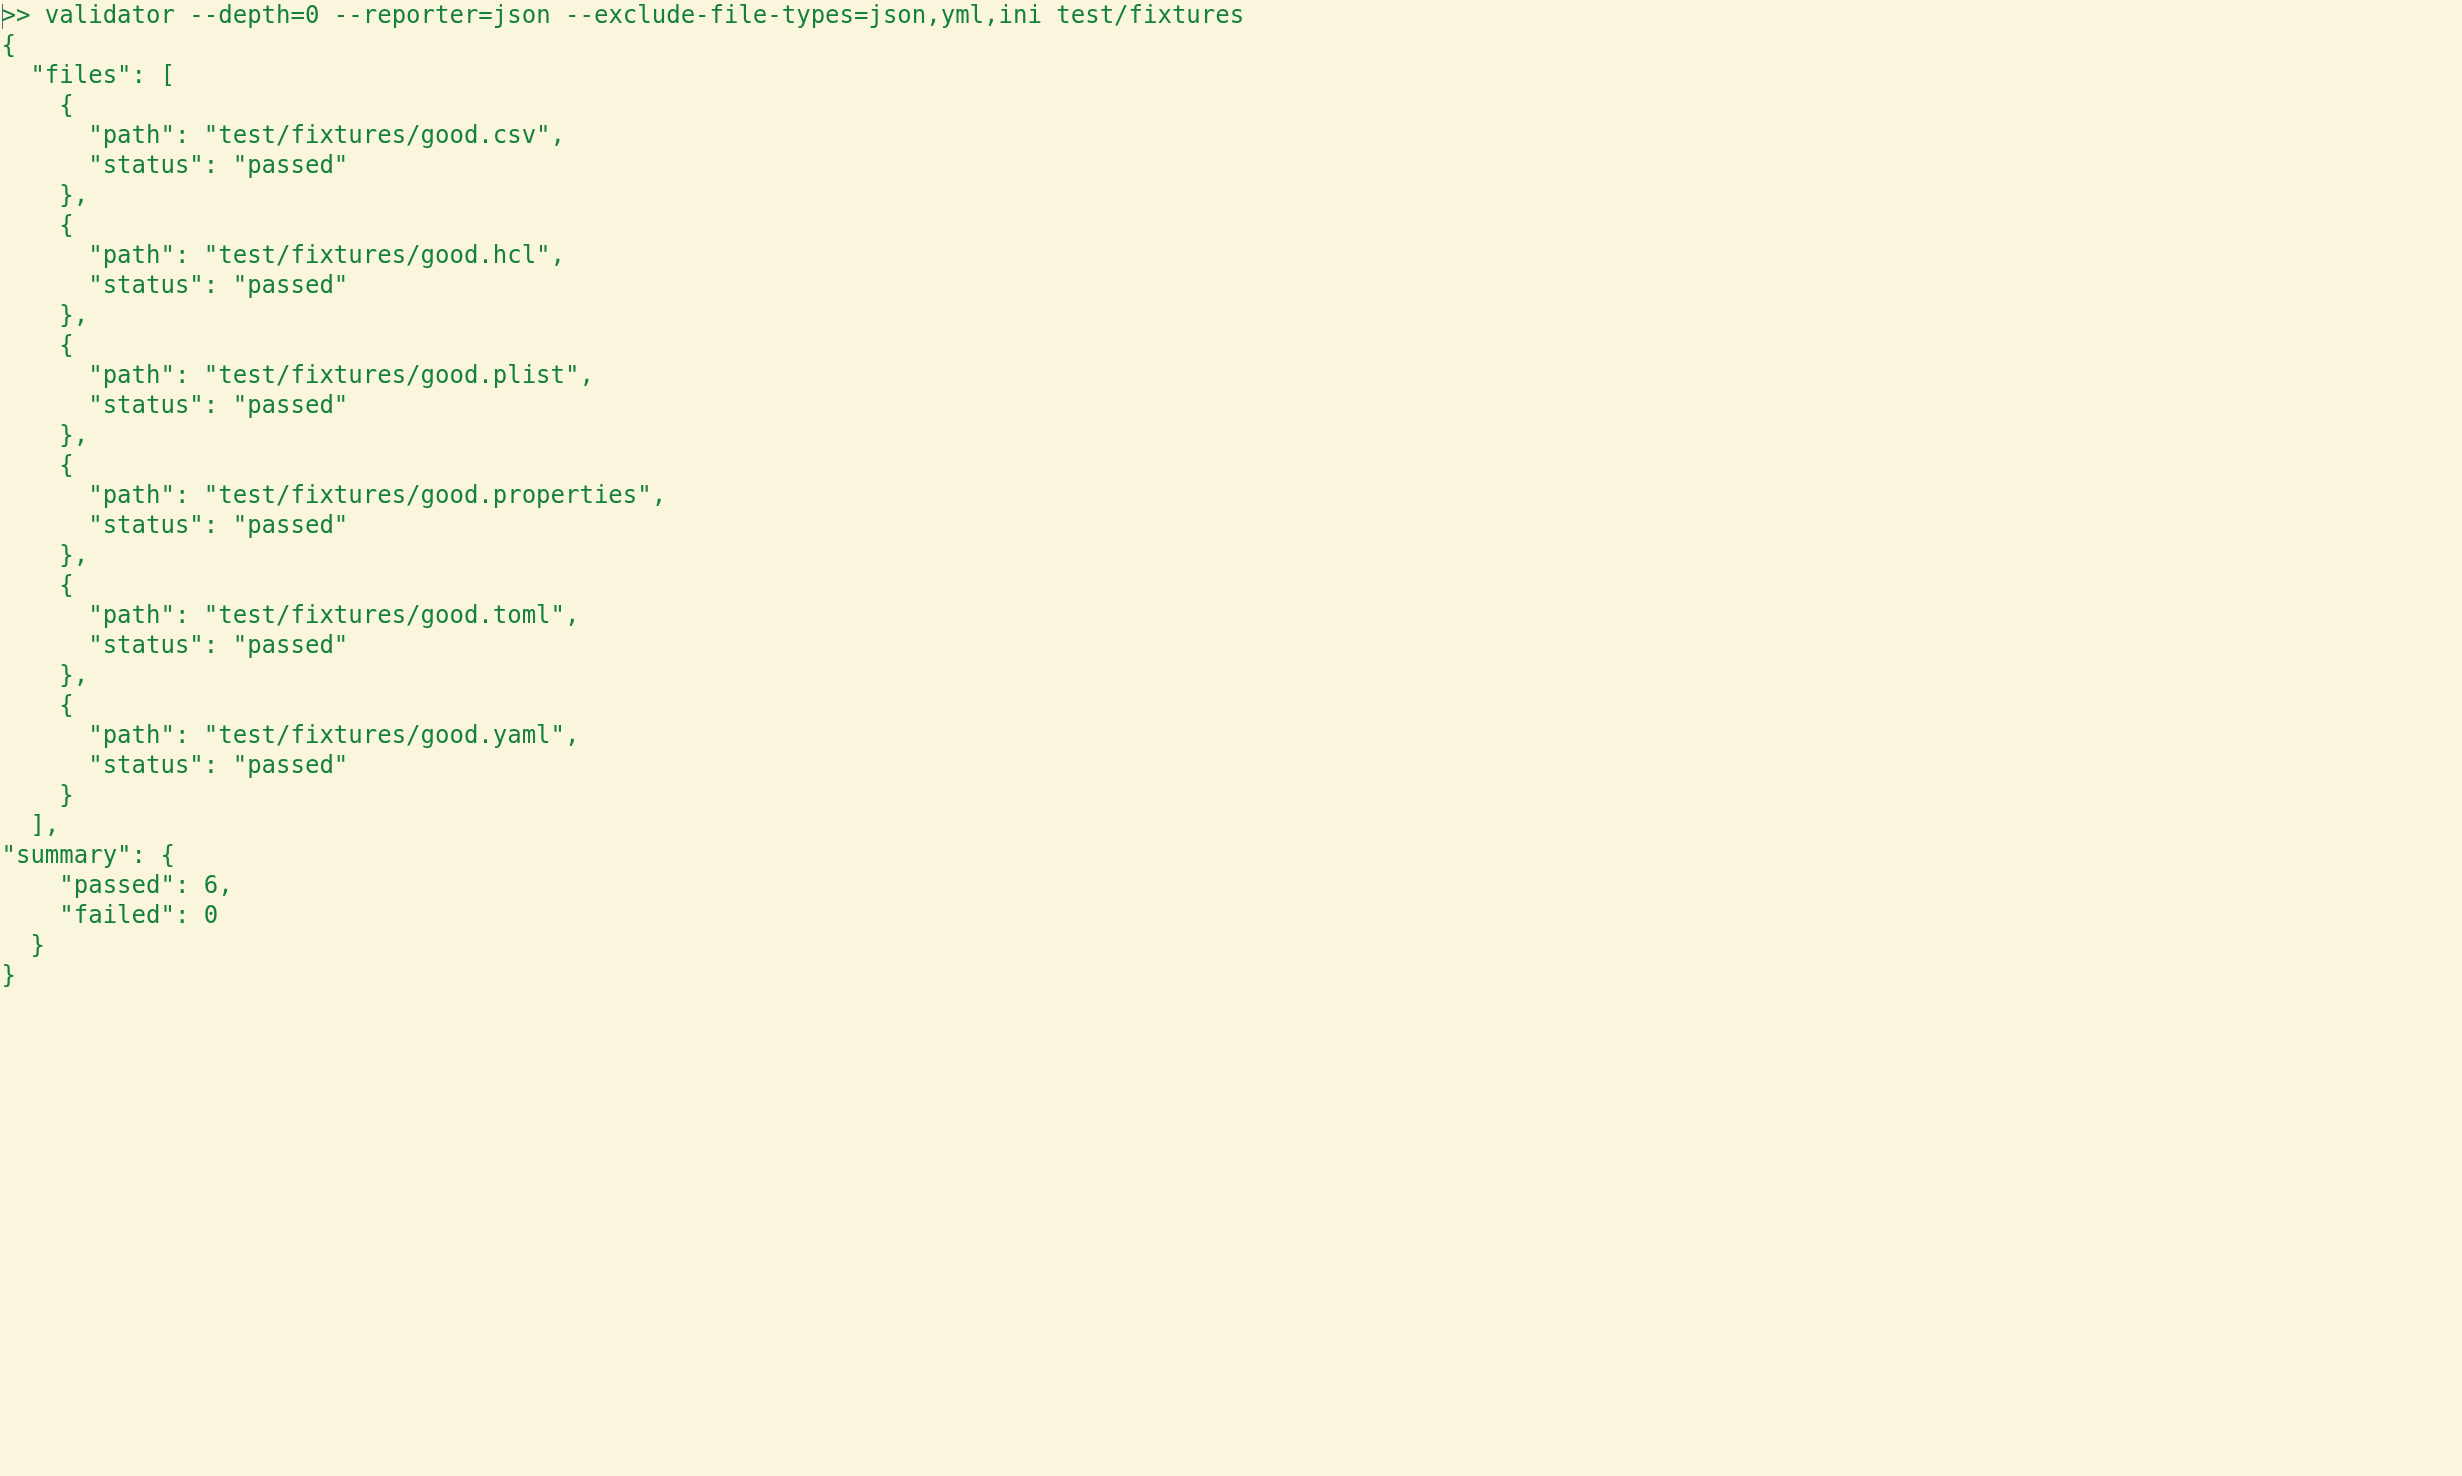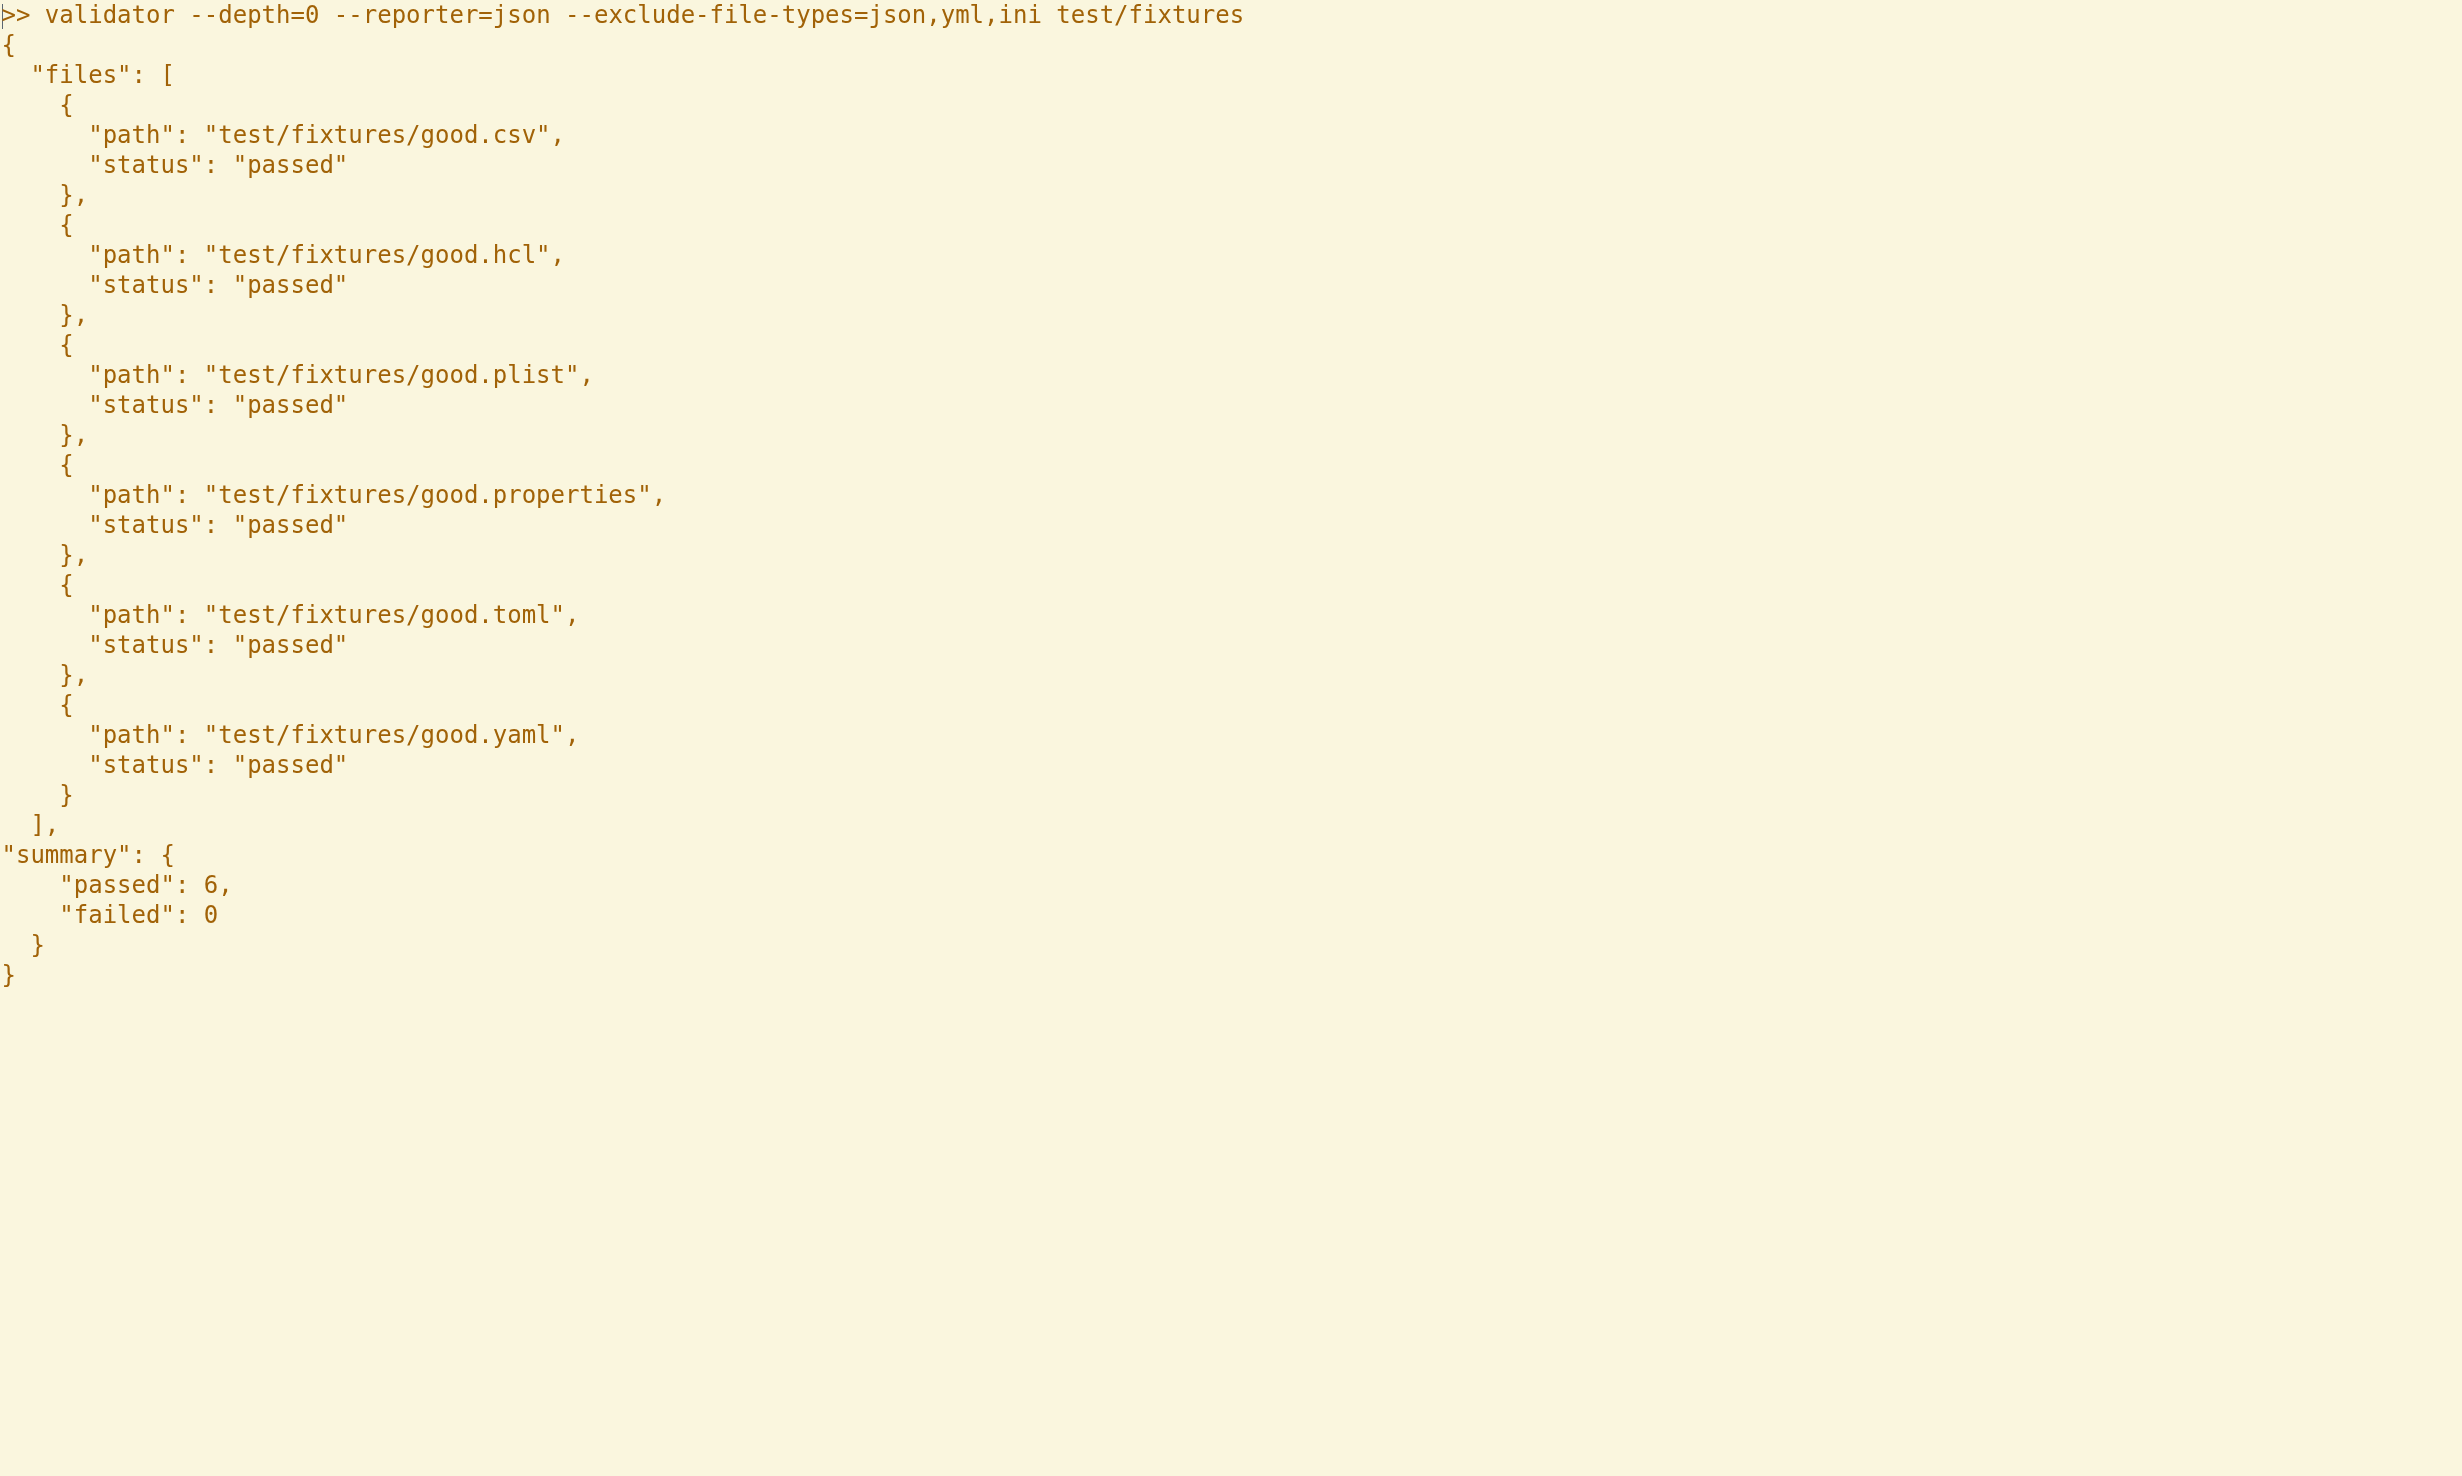--- a/index.html
+++ b/index.html
@@ -12,21 +12,21 @@
     font-size: 24px;
     line-height: 1.25;
     color: #5b6672;
     -webkit-font-smoothing: antialiased;
     font-variant-ligatures: none;
   }
   pre {
     margin: 0;
     padding: 0 0 0 1.5px;
     white-space: pre;
-    color: #a16207;
+    color: #15803d;
   }
   .cursor {
     display: inline-block;
     width: 1.5px;
     height: 1.05em;
     background: #5b6672;
     vertical-align: text-bottom;
     margin-right: -1.5px;
   }
 </style>

